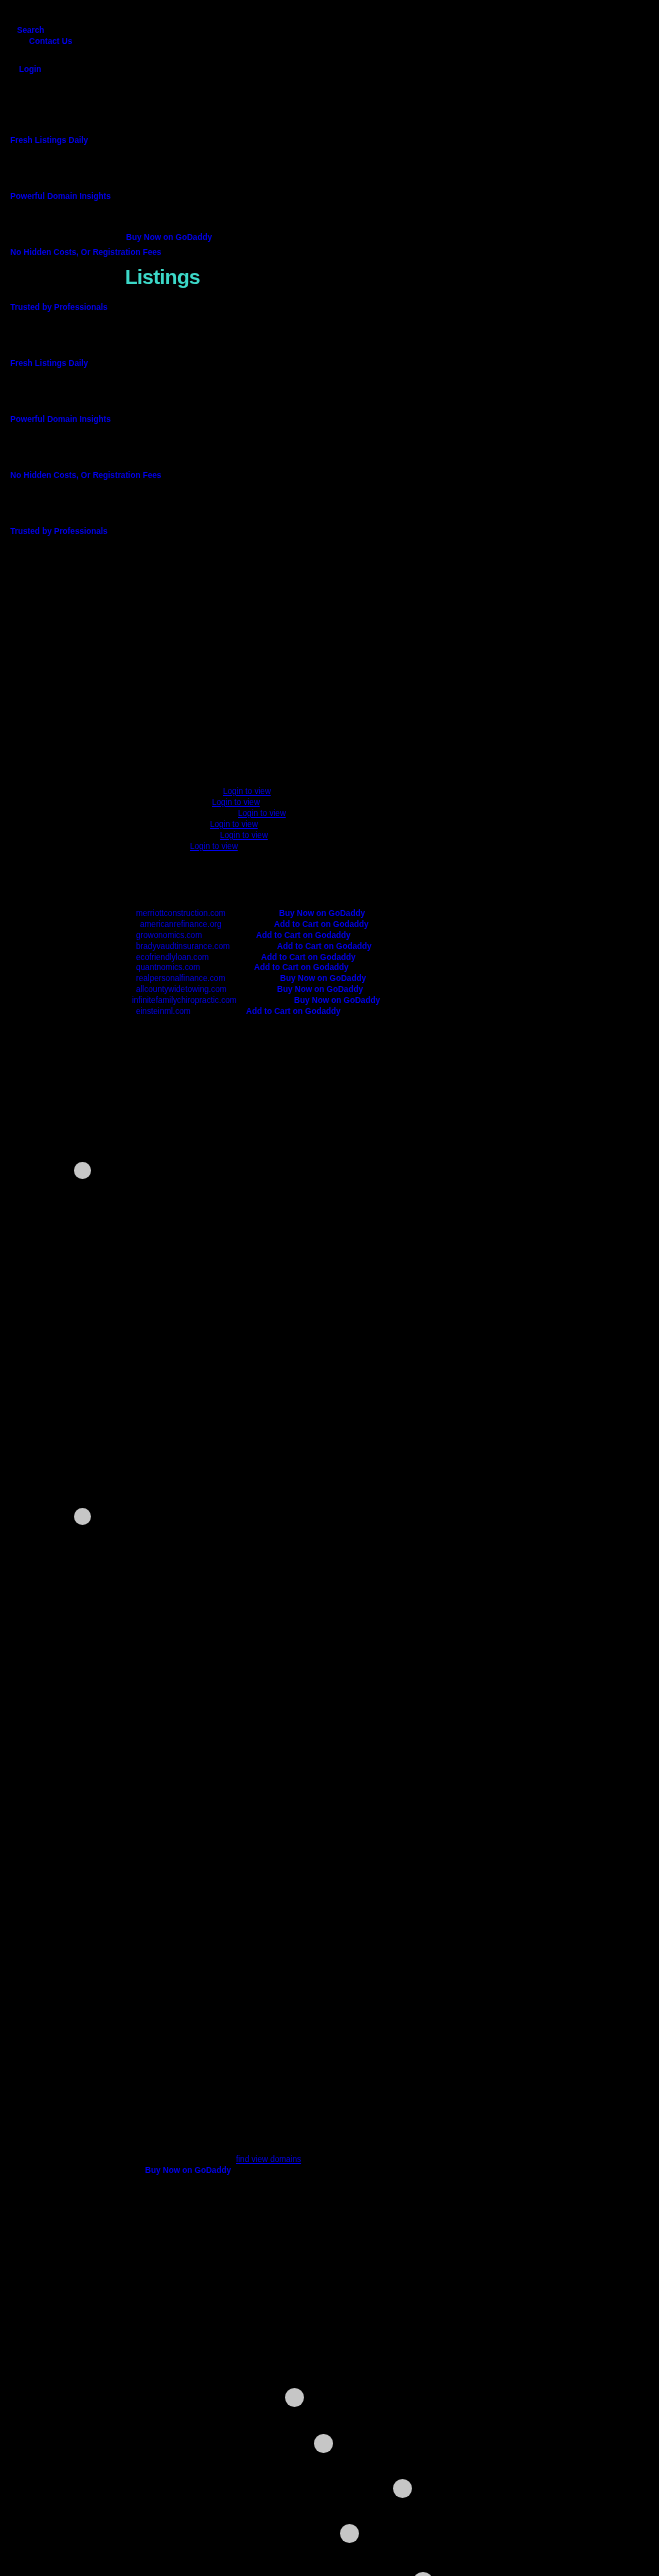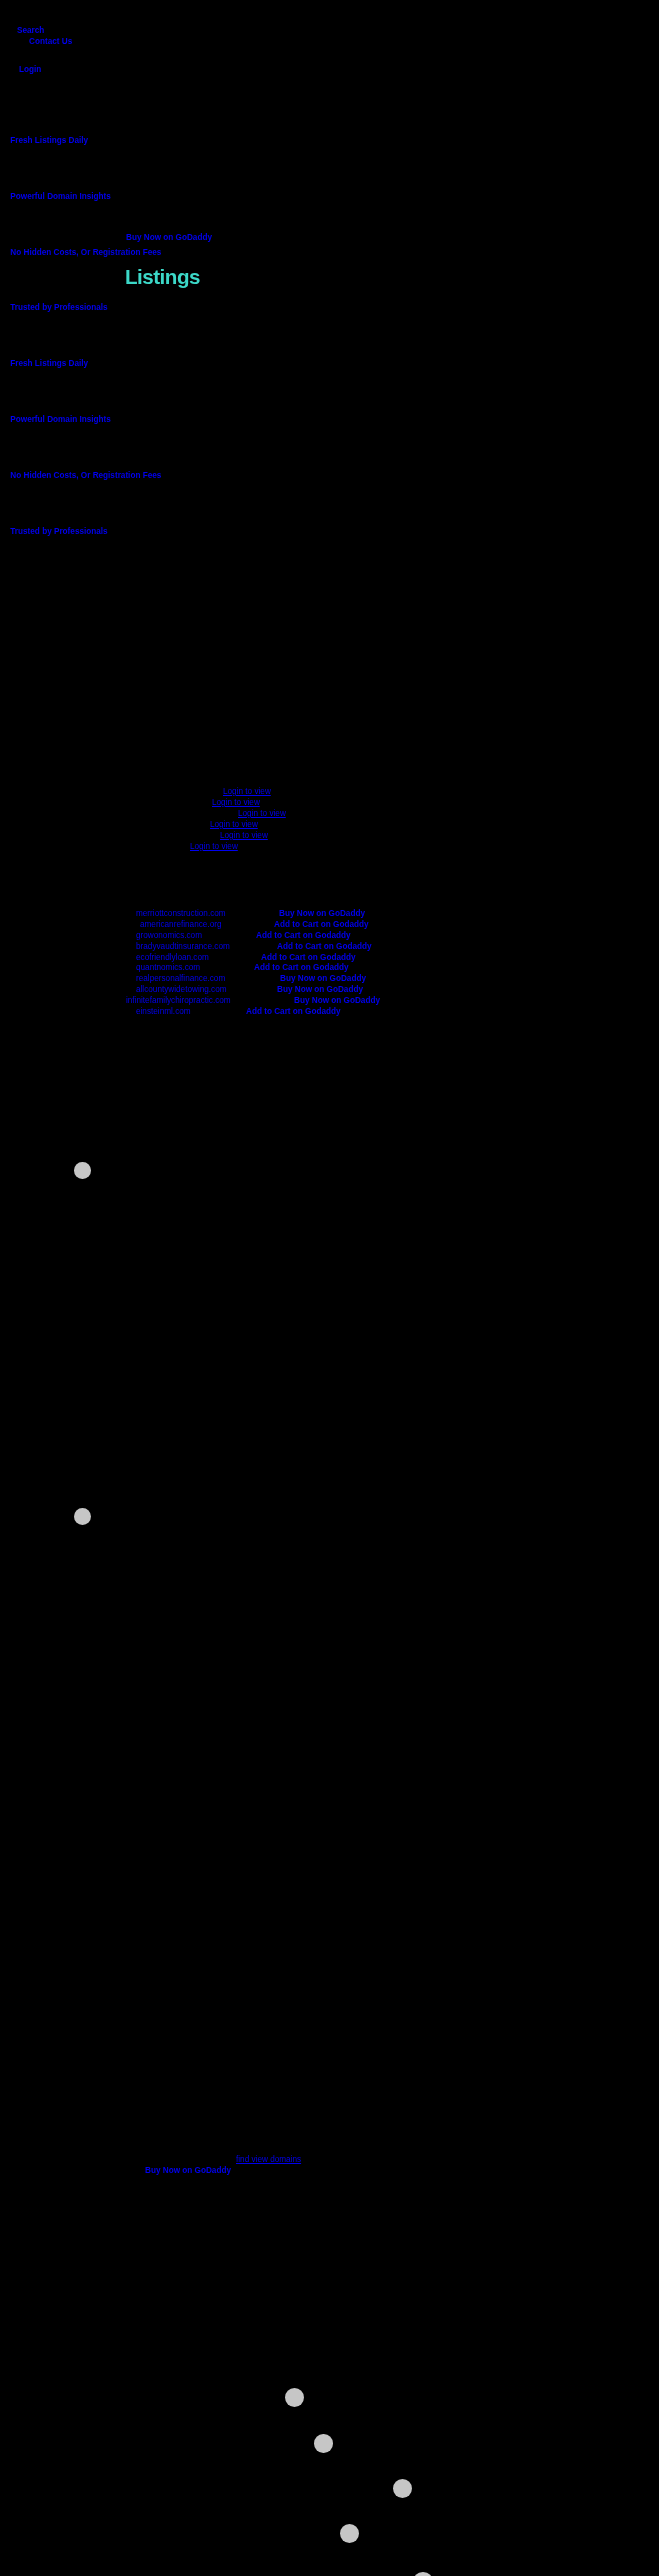--- a/index.html
+++ b/index.html
@@ -105,21 +105,21 @@
 
   <a class="abs lnk" style="left:136px;top:963px;" href="#">quantnomics.com</a>
   <a class="abs lnk b" style="left:254px;top:963px;" href="#">Add to Cart on Godaddy</a>
 
   <a class="abs lnk" style="left:136px;top:974px;" href="#">realpersonalfinance.com</a>
   <a class="abs lnk b" style="left:280px;top:974px;" href="#">Buy Now on GoDaddy</a>
 
   <a class="abs lnk" style="left:136px;top:985px;" href="#">allcountywidetowing.com</a>
   <a class="abs lnk b" style="left:277px;top:985px;" href="#">Buy Now on GoDaddy</a>
 
-  <a class="abs lnk" style="left:126px;top:996px;" href="#">infinitefamilychiropractic.com</a>
+  <a class="abs lnk" style="left:132px;top:996px;" href="#">infinitefamilychiropractic.com</a>
   <a class="abs lnk b" style="left:294px;top:996px;" href="#">Buy Now on GoDaddy</a>
 
   <a class="abs lnk" style="left:136px;top:1007px;" href="#">einsteinml.com</a>
   <a class="abs lnk b" style="left:246px;top:1007px;" href="#">Add to Cart on Godaddy</a>
 
   <div class="circle" style="left:74px;top:1162px;width:16.5px;height:16.5px;"></div>
   <div class="circle" style="left:74px;top:1508px;width:17px;height:17px;"></div>
   <div class="circle" style="left:285px;top:2388px;width:19px;height:19px;"></div>
   <div class="circle" style="left:314px;top:2434px;width:18.5px;height:18.5px;"></div>
   <div class="circle" style="left:393px;top:2479px;width:19px;height:19px;"></div>

